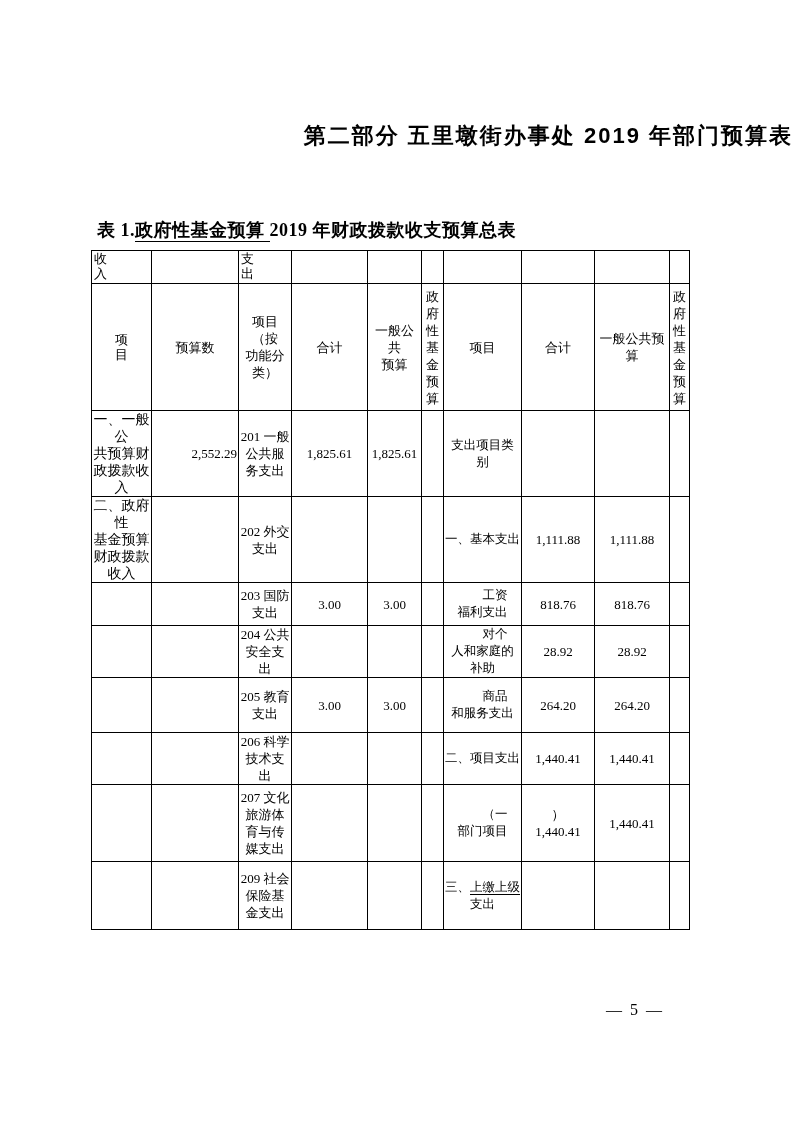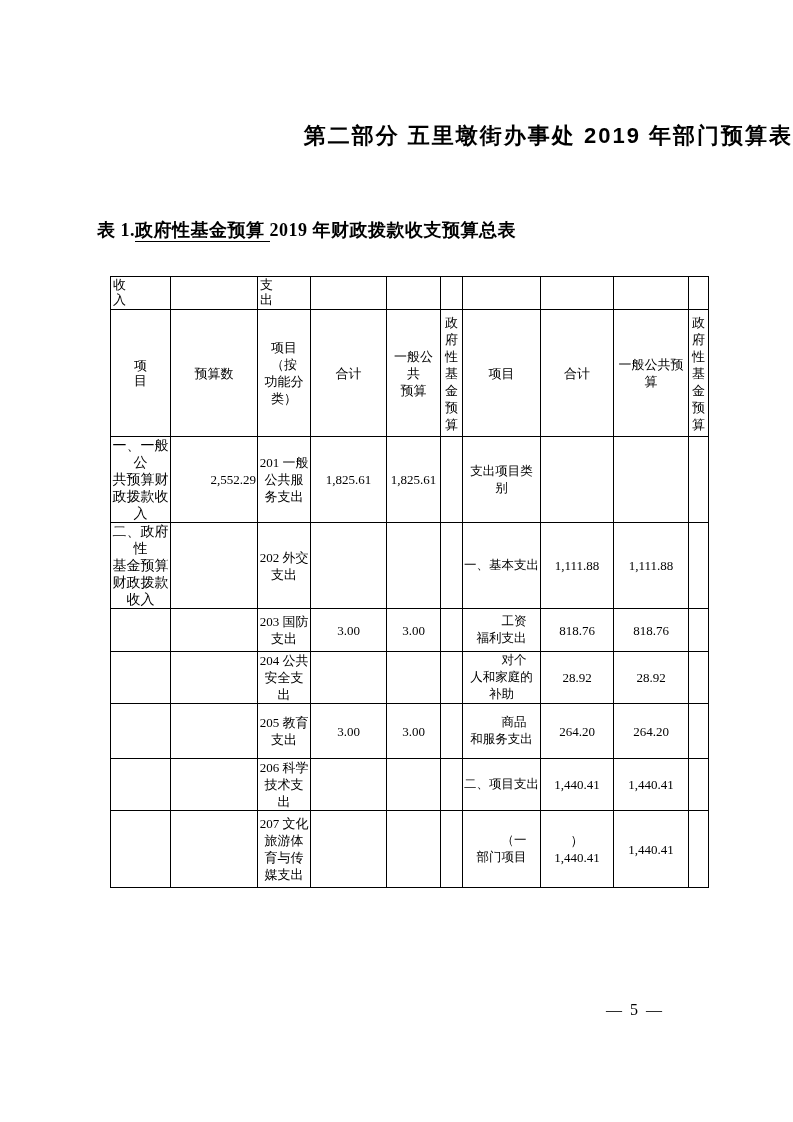--- a/index.html
+++ b/index.html
@@ -13,22 +13,22 @@
     position:absolute; top:121px; left:0; width:100%;
     text-align:right; font-family:"Liberation Sans","DejaVu Sans",sans-serif;
     font-weight:bold; font-size:22px; letter-spacing:2px; white-space:nowrap;
   }
   .table-caption {
     position:absolute; top:218px; left:97px;
     font-size:18px; font-weight:bold; letter-spacing:0.5px; white-space:nowrap;
   }
   .table-caption .ul-seg { border-bottom:1.5px solid #000; padding-bottom:1px; }
   table.budget {
-    position:absolute; top:250px; left:110px; width:598px;
-    border-collapse:collapse; table-layout:fixed;margin-top:26px;
+    position:absolute; top:250px; left:91px; width:598px;
+    border-collapse:collapse; table-layout:fixed;
   }
   table.budget td {
     border:1px solid #000; text-align:center; vertical-align:middle;
     font-size:13px; line-height:17px; white-space:pre-line;
     padding:0 1px; overflow:hidden;
   }
   tr.hr1 { height:33px; }
   tr.hr1 td { text-align:left; vertical-align:top; line-height:15px; padding-left:2px; }
   tr.hr2 { height:127px; }
   .vword { display:inline-block; width:1em; word-break:break-all; text-align:center; line-height:15px; }
@@ -208,18 +208,33 @@
           <td class="c3"></td>
           <td class="c4"></td>
           <td class="c5"></td>
           <td class="c6">　　（一
 部门项目</td>
           <td class="c7">）
 1,440.41</td>
           <td class="c8">1,440.41</td>
           <td class="c9"></td>
         </tr>
+        <tr>
+          <td class="c0"></td>
+          <td class="c1"></td>
+          <td class="c2">209 社会
+保险基
+金支出</td>
+          <td class="c3"></td>
+          <td class="c4"></td>
+          <td class="c5"></td>
+          <td class="c6"><span>三、</span><span class="ul">上缴上级</span><span>
+支出</span></td>
+          <td class="c7"></td>
+          <td class="c8"></td>
+          <td class="c9"></td>
+        </tr>
       </tbody>
   </table>
 
   <div class="page-number">— 5 —</div>
 
 </div>
 
 </body></html>

